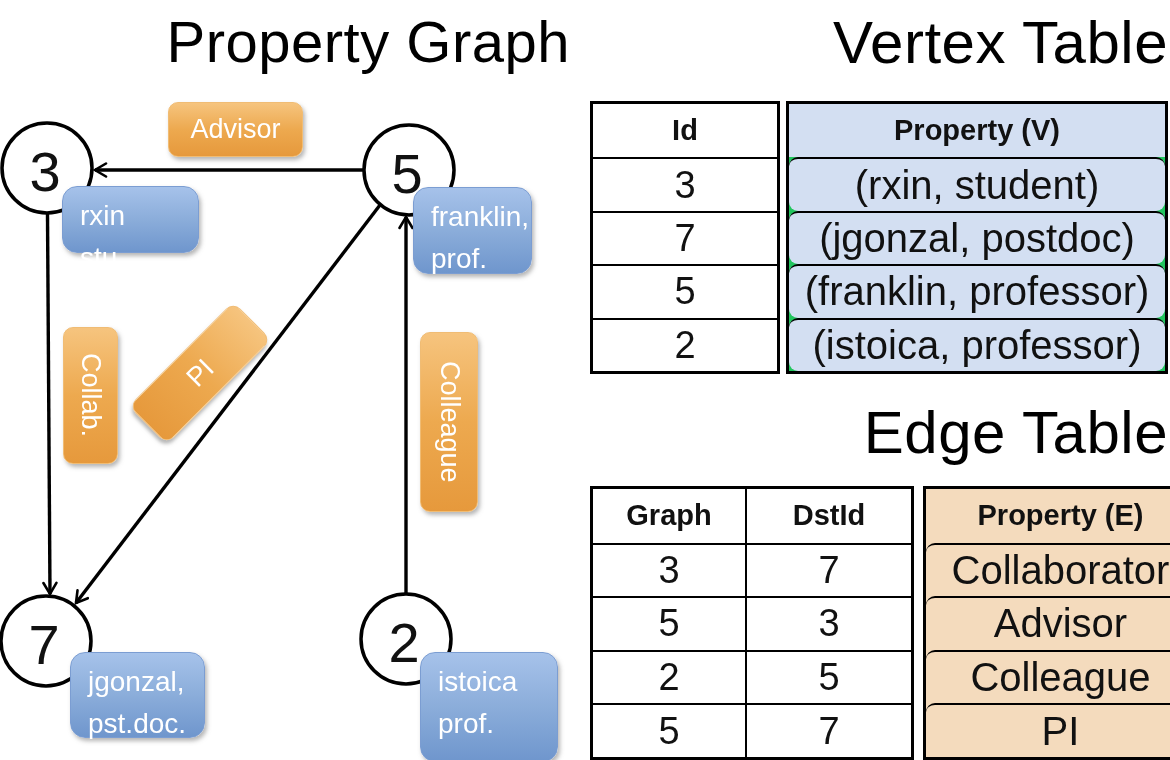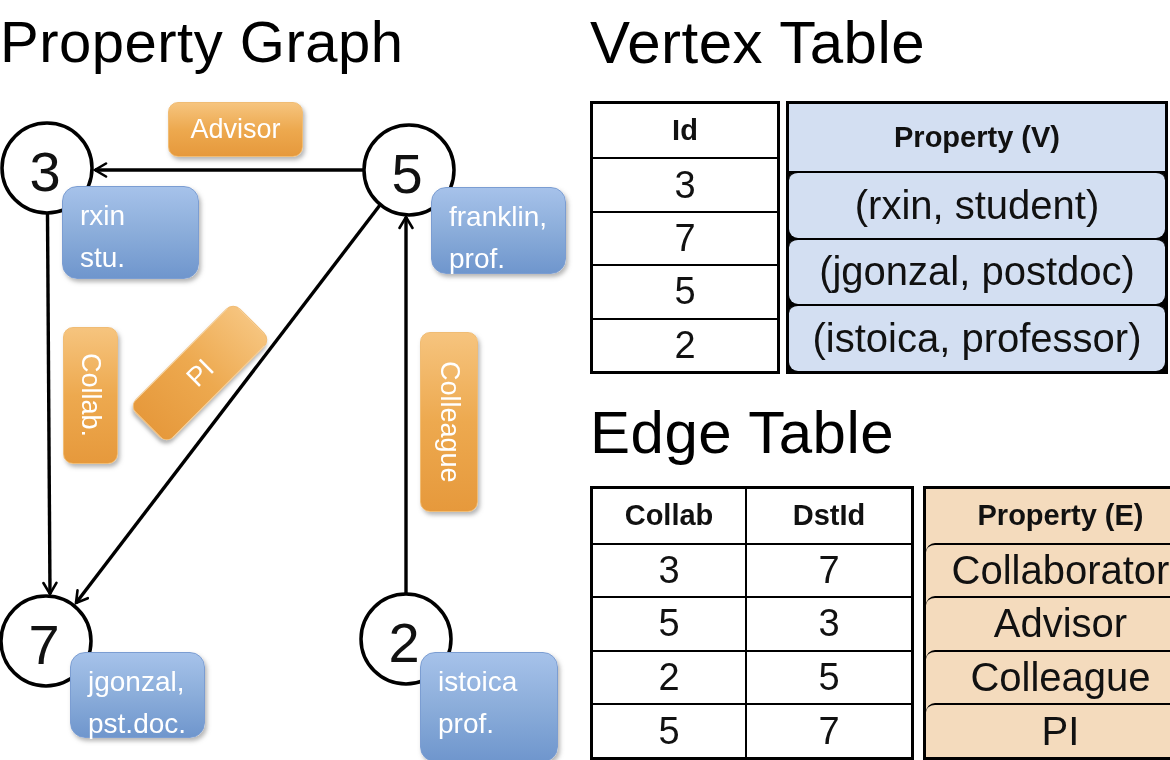--- a/index.html
+++ b/index.html
@@ -2,21 +2,21 @@
 <html><head>
 <meta charset="utf-8">
 <style>
   html,body { margin:0; padding:0; background:#ffffff; }
   * { box-sizing:border-box; }
   #stage {
     position:relative; width:1170px; height:760px; background:#ffffff;
     font-family:"Liberation Sans","DejaVu Sans",sans-serif; color:#111; overflow:hidden;
   }
   .big-title {
-    position:absolute; font-weight:300; color:#000; text-align:left; white-space:nowrap;
+    position:absolute; font-weight:300; color:#000; text-align:right; white-space:nowrap;
     letter-spacing:0.5px;
   }
   #title-graph  { left:0px;   top:8px;   width:570px; font-size:58px; }
   #title-vertex { left:590px; top:8px;   width:578px; font-size:60px; }
   #title-edge   { left:590px; top:398px; width:578px; font-size:60px; }
 
   #graph-svg { position:absolute; left:0; top:0; }
   .edge { stroke:#000; stroke-width:3.4px; }
   .node { fill:#fff; stroke:#000; stroke-width:3.5px; }
   .node-digit {
@@ -40,42 +40,42 @@
   .vtext-flip { writing-mode:vertical-rl; transform:rotate(180deg); display:block; }
 
   
   .vbox {
     position:absolute; color:#fff; font-size:28px; line-height:1.5;
     background:linear-gradient(180deg,#a6c2ea 0%,#8badda 50%,#6f96cd 100%);
     border:1px solid #7b9dd2; border-radius:15px;
     box-shadow:2px 3px 4px rgba(110,110,110,.5);
     padding:8px 0 0 17px;
   }
-  #vbox-rxin     { left:62px;  top:186px; width:137px; height:93px; }
-  #vbox-franklin { left:431px; top:187px; width:135px; height:87px; }
+  #vbox-rxin     { left:62px;  top:186px; width:137px; height:67px; }
+  #vbox-franklin { left:413px; top:187px; width:119px; height:87px; }
   #vbox-jgonzal  { left:70px;  top:652px; width:135px; height:86px; }
   #vbox-istoica  { left:420px; top:652px; width:138px; height:110px; }
 
   
   .tcol {
     position:absolute; display:grid; grid-auto-rows:1fr;
     border:3px solid #000; background:#fff;
   }
   .cell {
     display:flex; align-items:center; justify-content:center;
     border-top:2.5px solid #000; color:#111; white-space:nowrap;
   }
   .cell.first { border-top:none; }
   .cell.bl { border-left:2.5px solid #000; }
   .cell.hdr { font-weight:bold; font-size:29px; }
   .cell.num { font-size:38px; font-weight:300; }
   .cell.txt { font-size:40px; font-weight:400;border-radius:9px; }
 
   #vt-id   { left:590px; top:101px; width:190px; height:273px; }
-  #vt-prop { left:786px; top:101px; width:382px; height:273px; background:#000000; }
+  #vt-prop { left:786px; top:101px; width:382px; height:273px; background:#22c55e; }
   #vt-prop .cell { background:#d3dff2; }
   #et-ids  { left:590px; top:486px; width:324px; height:274px; grid-template-columns:152px 1fr; }
   #et-prop { left:923px; top:486px; width:275px; height:274px; background:#f4dbbd; }
   #et-prop .cell { background:#f4dbbd; }
 </style>
 </head>
 <body>
 
 <div id="stage">
 
@@ -141,25 +141,26 @@
     <div class="cell num">3</div>
     <div class="cell num">7</div>
     <div class="cell num">5</div>
     <div class="cell num">2</div>
   </div>
 
   <div id="vt-prop" class="tcol">
     <div class="cell hdr first">Property (V)</div>
     <div class="cell txt">(rxin, student)</div>
     <div class="cell txt">(jgonzal, postdoc)</div>
+    <div class="cell txt">(franklin, professor)</div>
     <div class="cell txt">(istoica, professor)</div>
   </div>
 
   <div id="et-ids" class="tcol">
-    <div class="cell hdr first">Collab</div>
+    <div class="cell hdr first">Graph</div>
     <div class="cell hdr first bl">DstId</div>
     <div class="cell num">3</div>
     <div class="cell num bl">7</div>
     <div class="cell num">5</div>
     <div class="cell num bl">3</div>
     <div class="cell num">2</div>
     <div class="cell num bl">5</div>
     <div class="cell num">5</div>
     <div class="cell num bl">7</div>
   </div>

